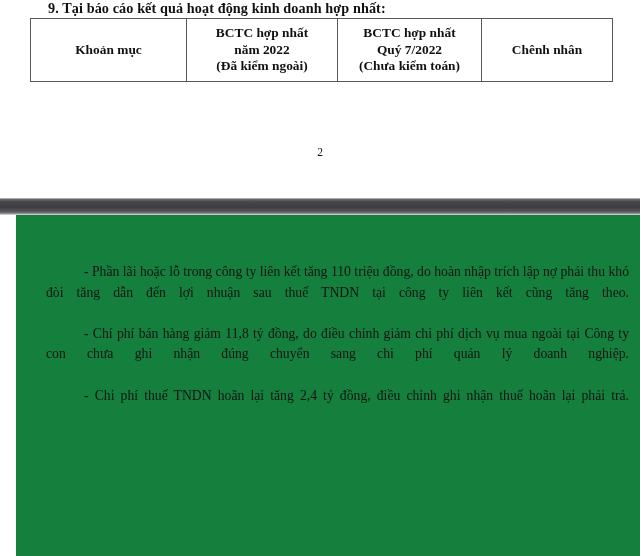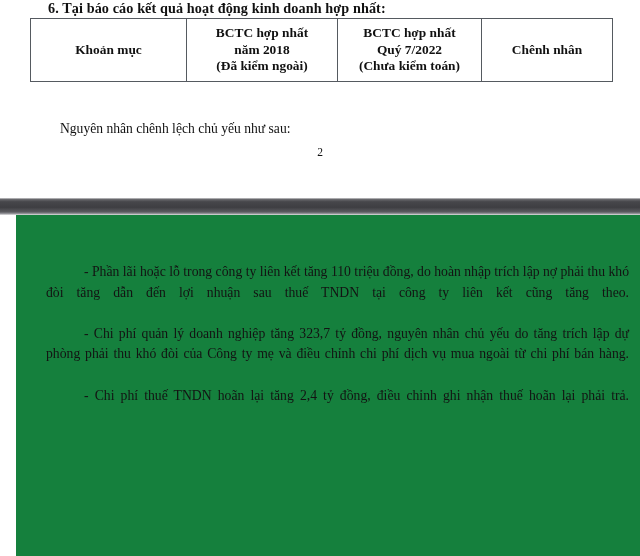--- a/index.html
+++ b/index.html
@@ -131,58 +131,57 @@
     display: inline-block;
     width: 100%;
   }
   .body-block p.lastline-natural::after { content: none; }
 </style>
 </head>
 <body>
 
 <div class="page-top">
 
-  <div class="section-heading">6. Tại báo cáo kết quả hoạt động kinh doanh hợp nhất:</div>
+  <div class="section-heading">9. Tại báo cáo kết quả hoạt động kinh doanh hợp nhất:</div>
 
   <table class="fin-table">
     <colgroup>
       <col class="col-item">
       <col class="col-year">
       <col class="col-quarter">
       <col class="col-diff">
     </colgroup>
     <tbody>
       <tr>
         <td class="hdr-cell">
           <span>Khoản mục</span>
         </td>
         <td class="hdr-cell">
           <span>BCTC hợp nhất</span><br>
-          <span>năm 2018</span><br>
+          <span>năm 2022</span><br>
           <span>(Đã kiểm ngoài)</span>
         </td>
         <td class="hdr-cell">
           <span>BCTC hợp nhất</span><br>
           <span>Quý 7/2022</span><br>
           <span>(Chưa kiểm toán)</span>
         </td>
         <td class="hdr-cell">
           <span>Chênh nhân</span>
         </td>
       </tr>
     </tbody>
   </table>
 
-  <div class="note-line">Nguyên nhân chênh lệch chủ yếu như sau:</div>
 
   <div class="page-number">2</div>
 </div>
 
 <div class="page-gap"></div>
 
 <div class="page-bottom">
   <div class="body-block">
     <p>- Phần lãi hoặc lỗ trong công ty liên kết tăng 110 triệu đồng, do hoàn nhập trích lập nợ phải thu khó đòi tăng dẫn đến lợi nhuận sau thuế TNDN tại công ty liên kết cũng tăng theo.</p>
-    <p>- Chi phí quản lý doanh nghiệp tăng 323,7 tỷ đồng, nguyên nhân chủ yếu do tăng trích lập dự phòng phải thu khó đòi của Công ty mẹ và điều chỉnh chi phí dịch vụ mua ngoài từ chi phí bán hàng.</p>
+    <p>- Chí phí bán hàng giảm 11,8 tỷ đồng, do điều chỉnh giảm chi phí dịch vụ mua ngoài tại Công ty con chưa ghi nhận đúng chuyển sang chi phí quản lý doanh nghiệp.</p>
     <p>- Chi phí thuế TNDN hoãn lại tăng 2,4 tỷ đồng, điều chỉnh ghi nhận thuế hoãn lại phải trả.</p>
 
   </div>
 </div>
 
 </body></html>

